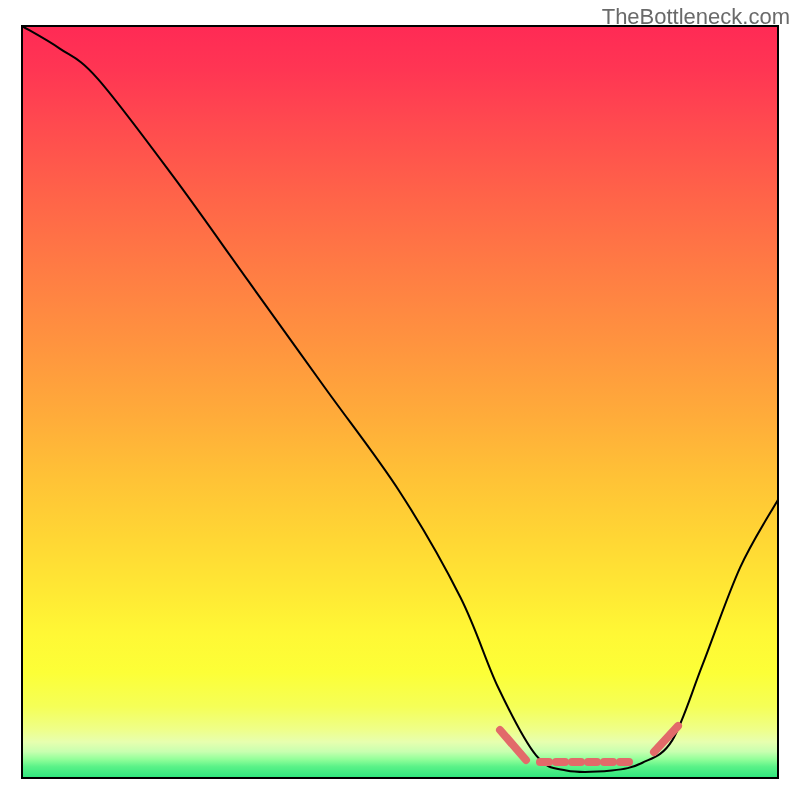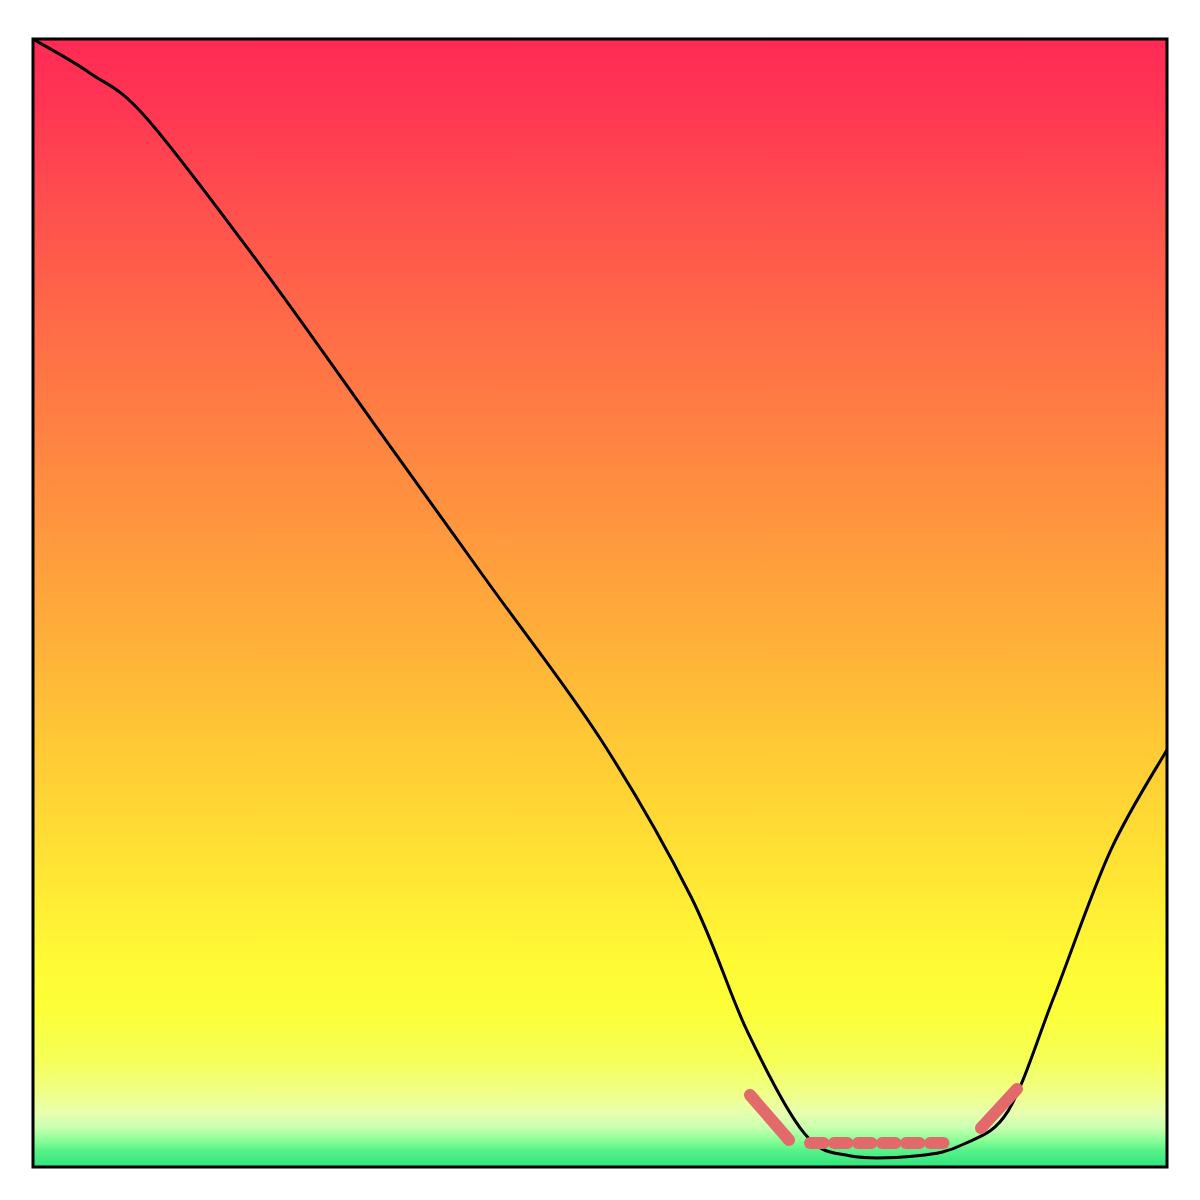--- a/index.html
+++ b/index.html
@@ -29,20 +29,21 @@
     position: absolute;
     left: 0;
     top: 0;
   }
 </style>
 </head>
 <body>
 
 <div class="stage">
 
+  <div class="watermark">TheBottleneck.com</div>
 
   <svg class="plot" width="800" height="800" viewBox="0 0 800 800">
     <defs>
       <linearGradient id="bg-grad" x1="0" y1="0" x2="0" y2="1">
       <stop offset="0%" stop-color="#ff2a55"></stop>
           <stop offset="6%" stop-color="#ff3653"></stop>
           <stop offset="13%" stop-color="#ff4a4f"></stop>
           <stop offset="22%" stop-color="#ff6249"></stop>
           <stop offset="32%" stop-color="#ff7b44"></stop>
           <stop offset="42%" stop-color="#ff933f"></stop>

